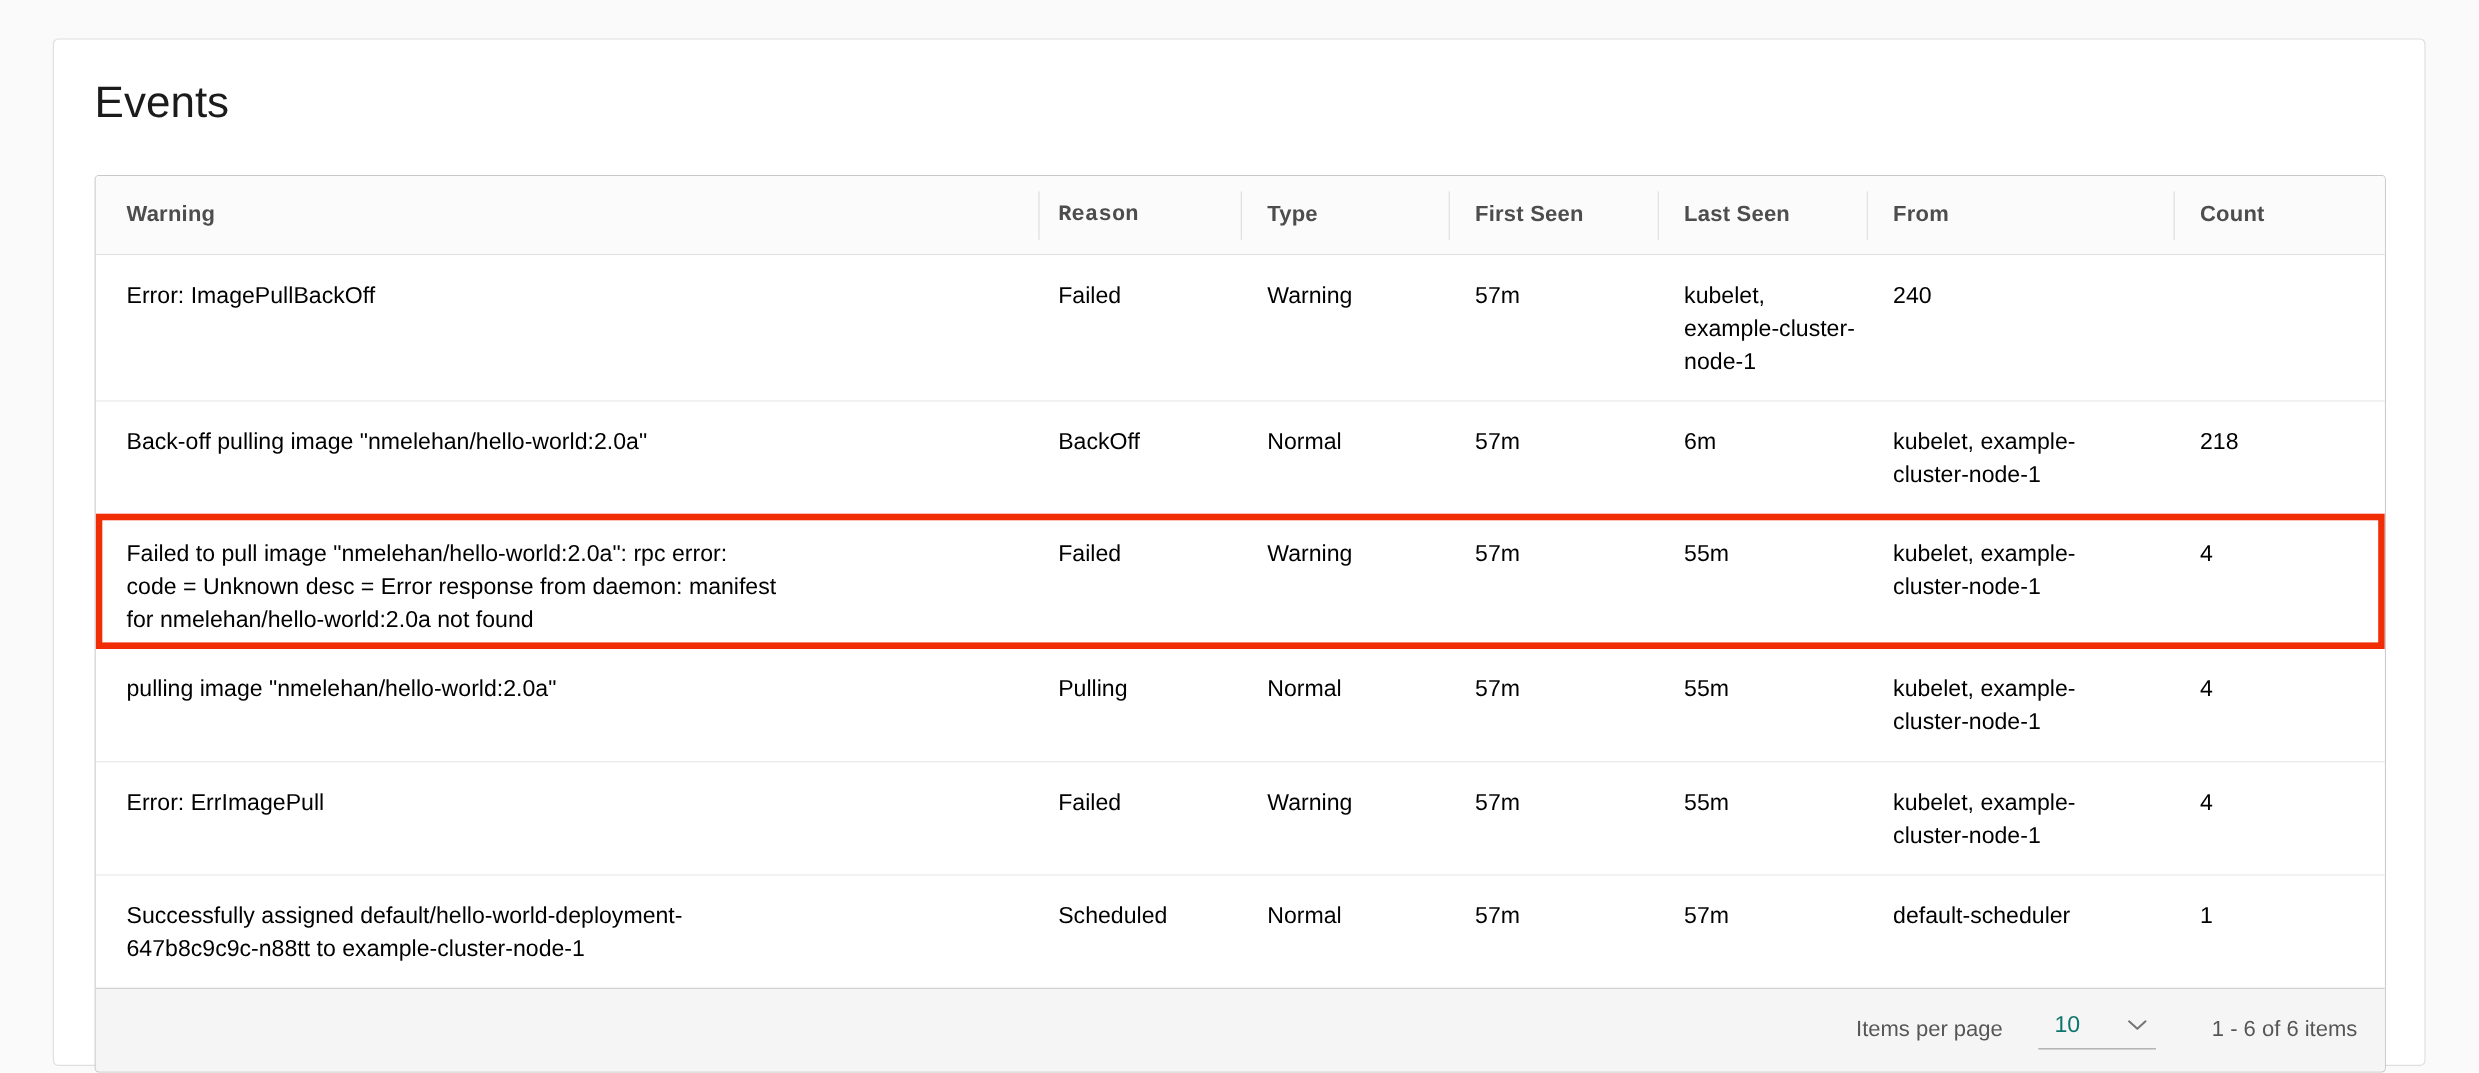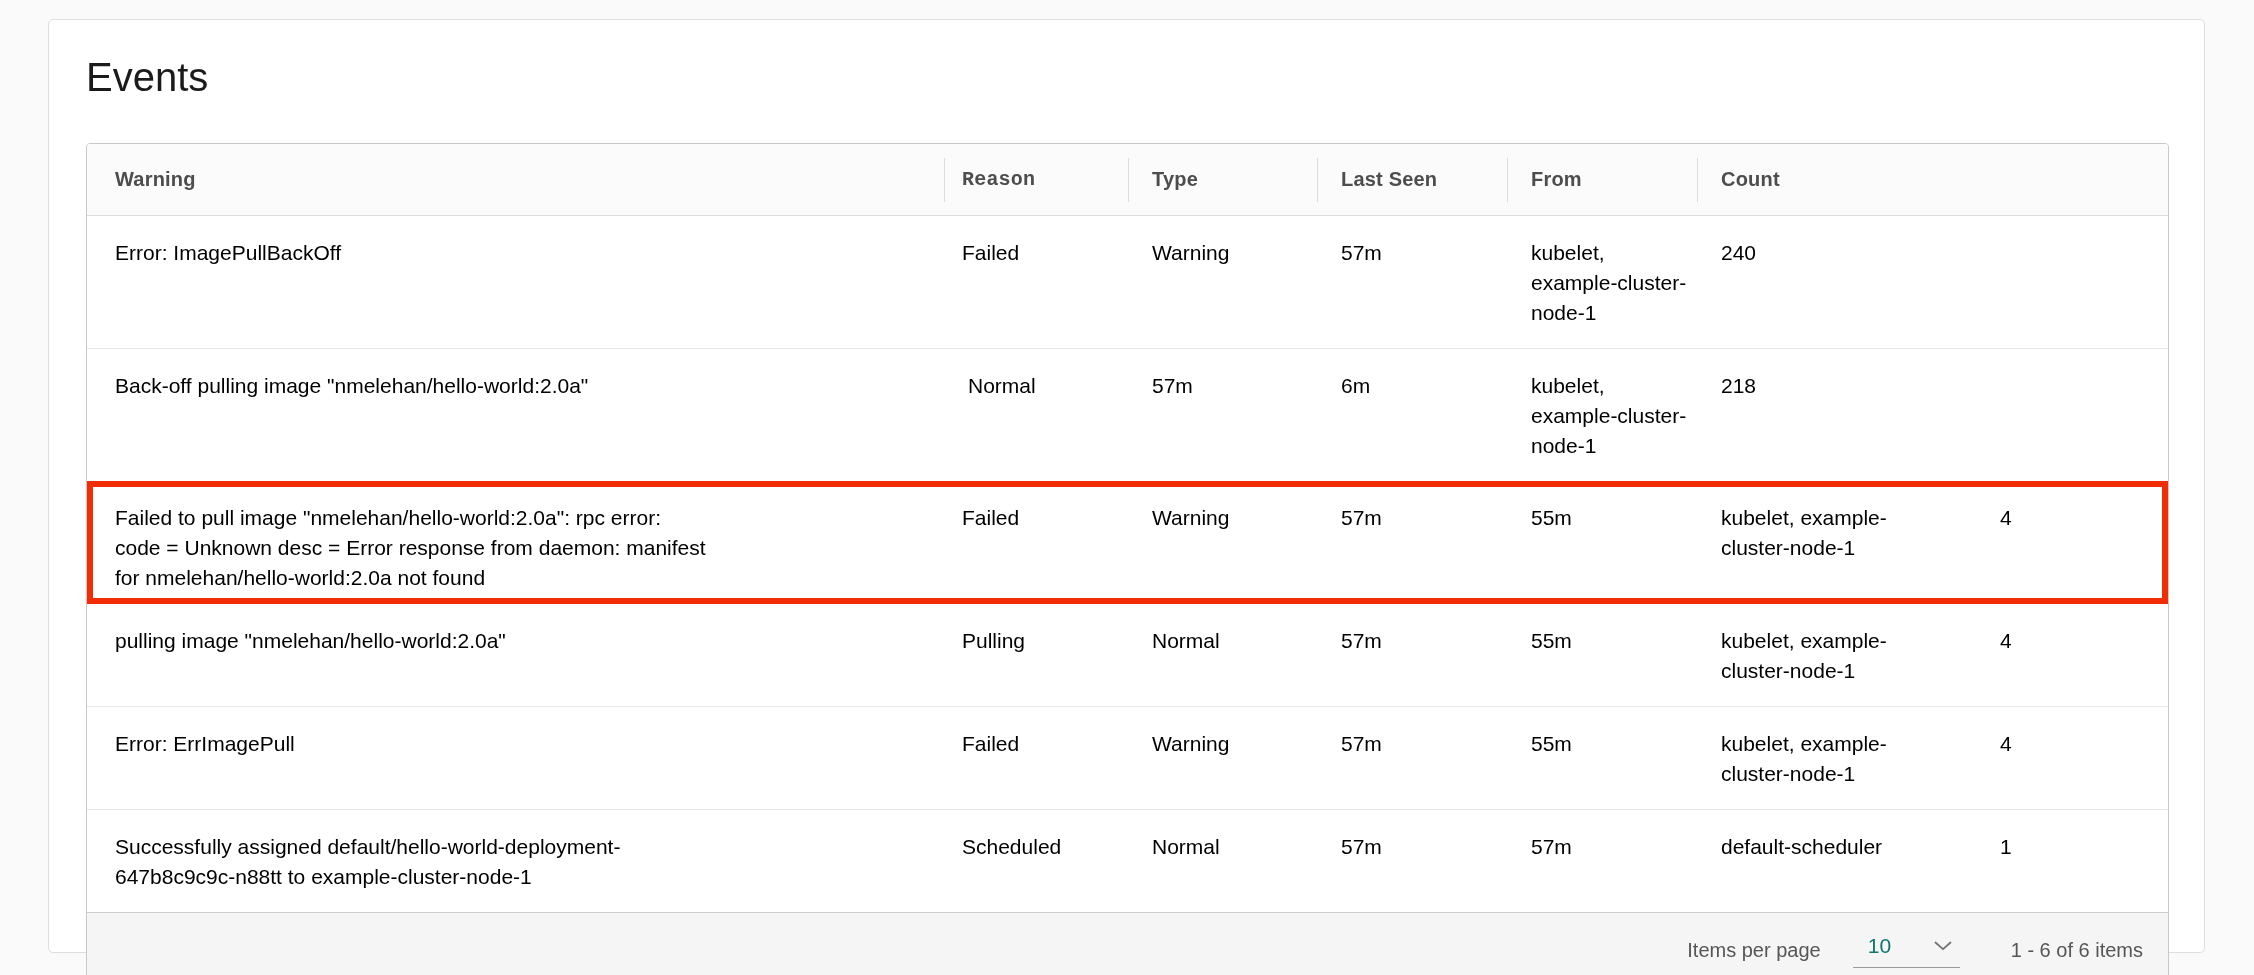--- a/index.html
+++ b/index.html
@@ -4,21 +4,21 @@
 <style>
   * { box-sizing: border-box; margin: 0; padding: 0; }
   html, body {
     width: 2254px; height: 975px;
     background: #fafafa;
     font-family: "Liberation Sans", "DejaVu Sans", sans-serif;
     overflow: hidden;
   }
   .card {
     position: absolute;
-    left: 48px; top: 19px;
+    left: 48px; top: 35px;
     width: 2157px; height: 934px;
     background: #ffffff;
     border: 1px solid #dedede;
     border-radius: 5px;
     padding: 33px 37px;
   }
   h1.page-title {
     font-size: 40px;
     line-height: 48px;
     font-weight: 400;
@@ -114,20 +114,21 @@
 <body>
 
 <section class="card">
   <h1 class="page-title">Events</h1>
 
   <div class="datagrid">
     <div class="dg-head">
         <div class="hcell c-message">Warning</div>
         <div class="hcell c-reason">Reason</div>
         <div class="hcell c-type">Type</div>
+        <div class="hcell c-first_seen">First Seen</div>
         <div class="hcell c-last_seen">Last Seen</div>
         <div class="hcell c-from">From</div>
         <div class="hcell c-count">Count</div>
       </div>
     <div class="dg-body">
         <div class="dg-row">
           <div class="cell c-message">
             <div class="txt">Error: ImagePullBackOff</div>
           </div>
           <div class="cell c-reason">
@@ -142,20 +143,23 @@
           <div class="cell c-from">
             <div class="txt">kubelet, example-cluster-node-1</div>
           </div>
           <div class="cell c-count">
             <div class="txt">240</div>
           </div>
         </div>
         <div class="dg-row">
           <div class="cell c-message">
             <div class="txt">Back-off pulling image "nmelehan/hello-world:2.0a"</div>
+          </div>
+          <div class="cell c-reason">
+            <div class="txt">BackOff</div>
           </div>
           <div class="cell c-type">
             <div class="txt">Normal</div>
           </div>
           <div class="cell c-first_seen">
             <div class="txt">57m</div>
           </div>
           <div class="cell c-last_seen">
             <div class="txt">6m</div>
           </div>

